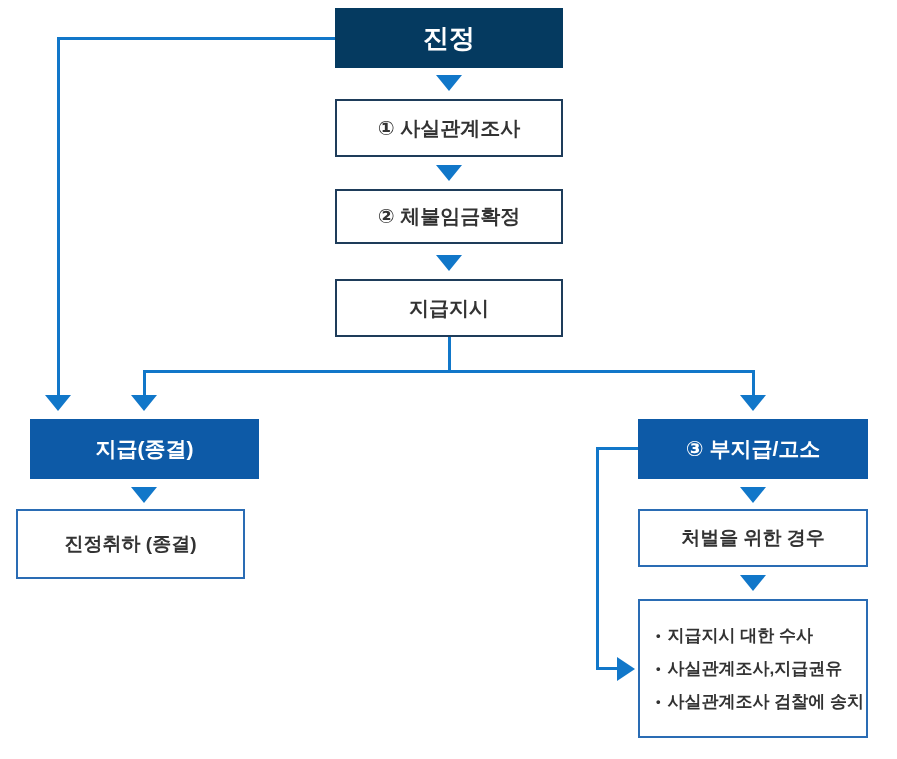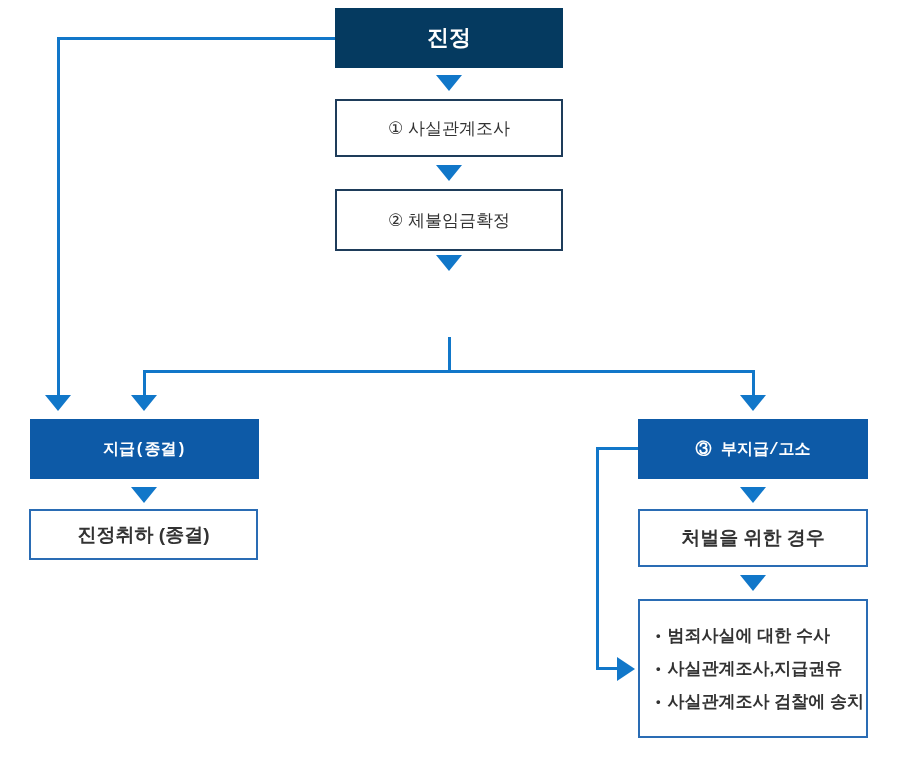--- a/index.html
+++ b/index.html
@@ -20,35 +20,34 @@
     box-sizing: border-box;
     display: flex;
     align-items: center;
     justify-content: center;
     text-align: center;
   }
   .node.navy {
     background: #053a60;
     color: #ffffff;
     font-weight: bold;
-    font-size: 22px;
+    font-size: 26px;
   }
   .node.blue {
     background: #0d5aa7;
     color: #ffffff;
     font-weight: bold;
-    font-size: 16px;
-    font-family: Liberation Mono, monospace;
+    font-size: 21px;
   }
   .node.step {
     background: #ffffff;
     border: 2px solid #1e3c5a;
     color: #333333;
-    font-weight: normal;
-    font-size: 17px;
+    font-weight: bold;
+    font-size: 20px;
   }
   .node.result {
     background: #ffffff;
     border: 2px solid #2a6cb4;
     color: #333333;
     font-weight: bold;
     font-size: 19px;
   }
   .node.details {
     background: #ffffff;
@@ -123,45 +122,48 @@
   <div class="arr-right" style="left:617px;top:657px"></div>
 
   <div class="node navy" style="left:335px;top:8px;width:228px;height:60px">
     <span>진정</span>
   </div>
 
   <div class="node step" style="left:335px;top:99px;width:228px;height:58px">
     <span>① 사실관계조사</span>
   </div>
 
-  <div class="node step" style="left:335px;top:189px;width:228px;height:62px">
+  <div class="node step" style="left:335px;top:189px;width:228px;height:55px">
     <span>② 체불임금확정</span>
   </div>
 
+  <div class="node step" style="left:335px;top:279px;width:228px;height:58px">
+    <span>지급지시</span>
+  </div>
 
   <div class="node blue" style="left:30px;top:419px;width:229px;height:60px">
     <span>지급(종결)</span>
   </div>
 
-  <div class="node result" style="left:29px;top:509px;width:229px;height:51px">
+  <div class="node result" style="left:16px;top:509px;width:229px;height:70px">
     <span>진정취하 (종결)</span>
   </div>
 
   <div class="node result" style="left:638px;top:509px;width:230px;height:58px">
     <span>처벌을 위한 경우</span>
   </div>
 
   <div class="node blue" style="left:638px;top:419px;width:230px;height:60px">
     <span>③ 부지급/고소</span>
   </div>
 
   <div class="node details" style="left:638px;top:599px;width:230px;height:139px">
     <div class="detail-row">
       <span class="bullet">•</span>
-      <span>범죄사실에 대한 수사</span>
+      <span>지급지시 대한 수사</span>
     </div>
     <div class="detail-row">
       <span class="bullet">•</span>
       <span>사실관계조사,지급권유</span>
     </div>
     <div class="detail-row">
       <span class="bullet">•</span>
       <span>사실관계조사 검찰에 송치</span>
     </div>
   </div>

